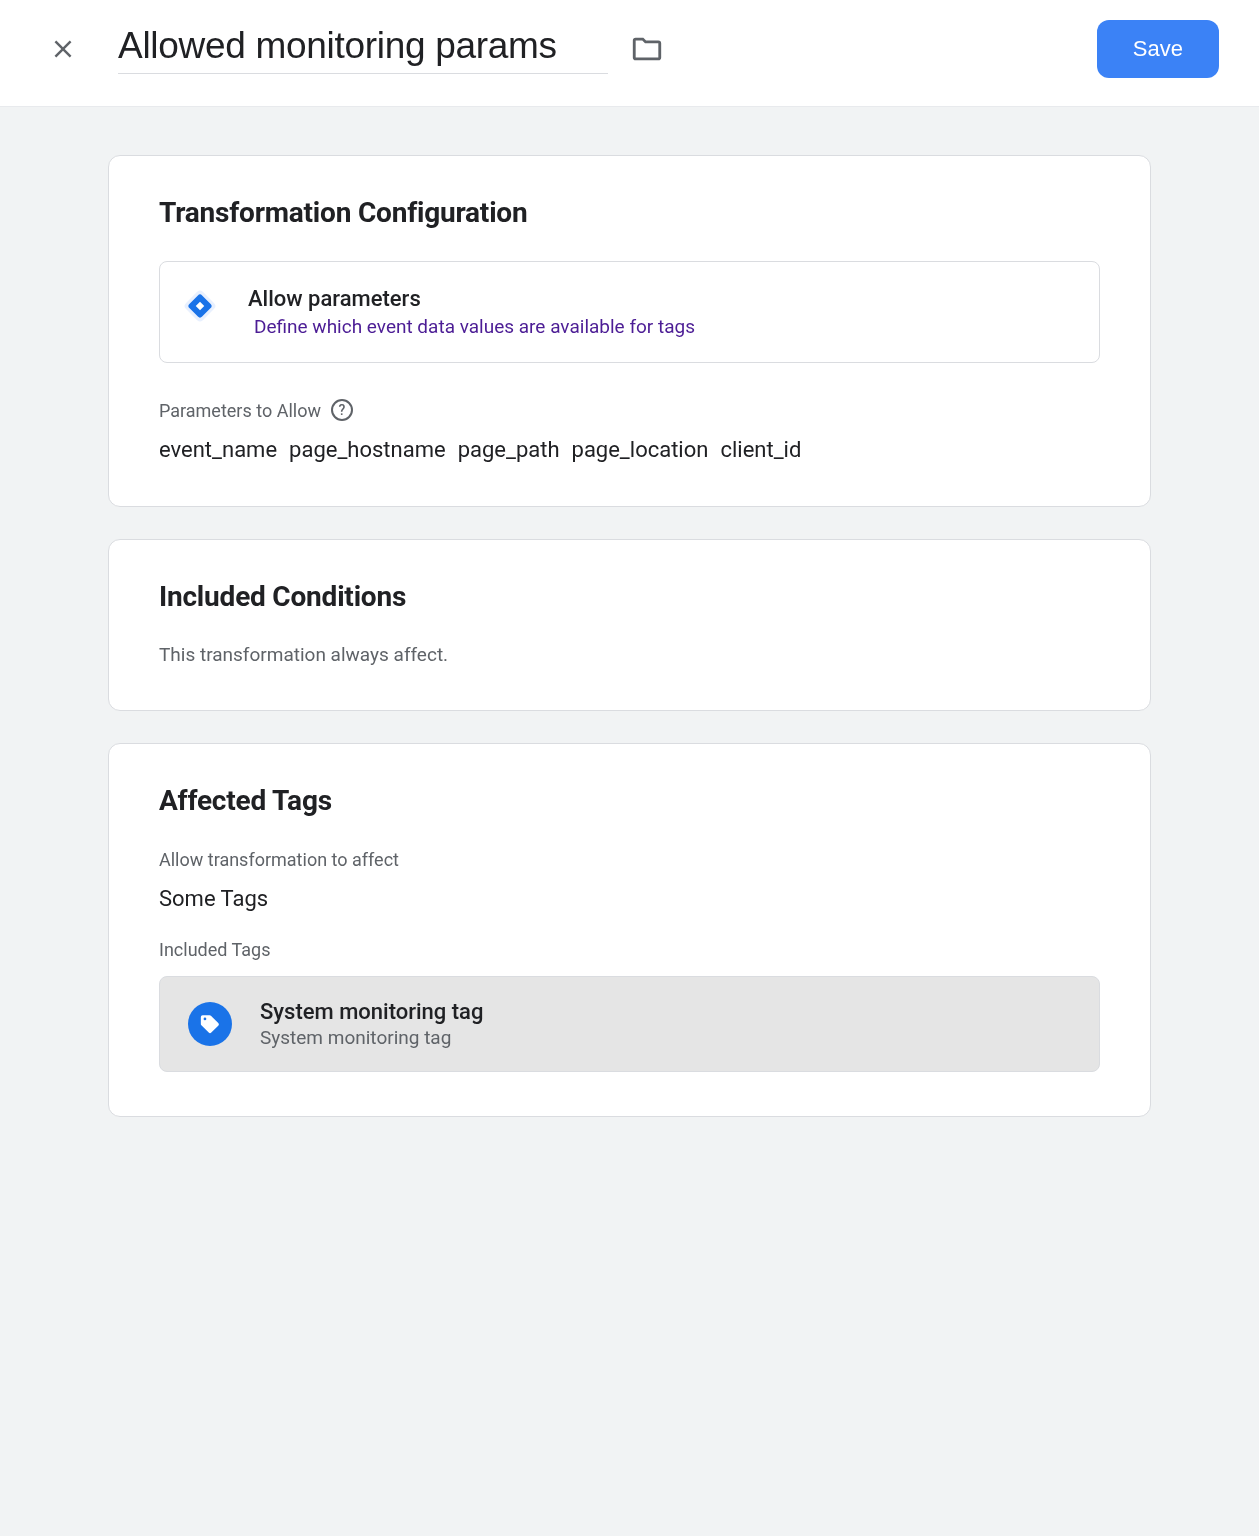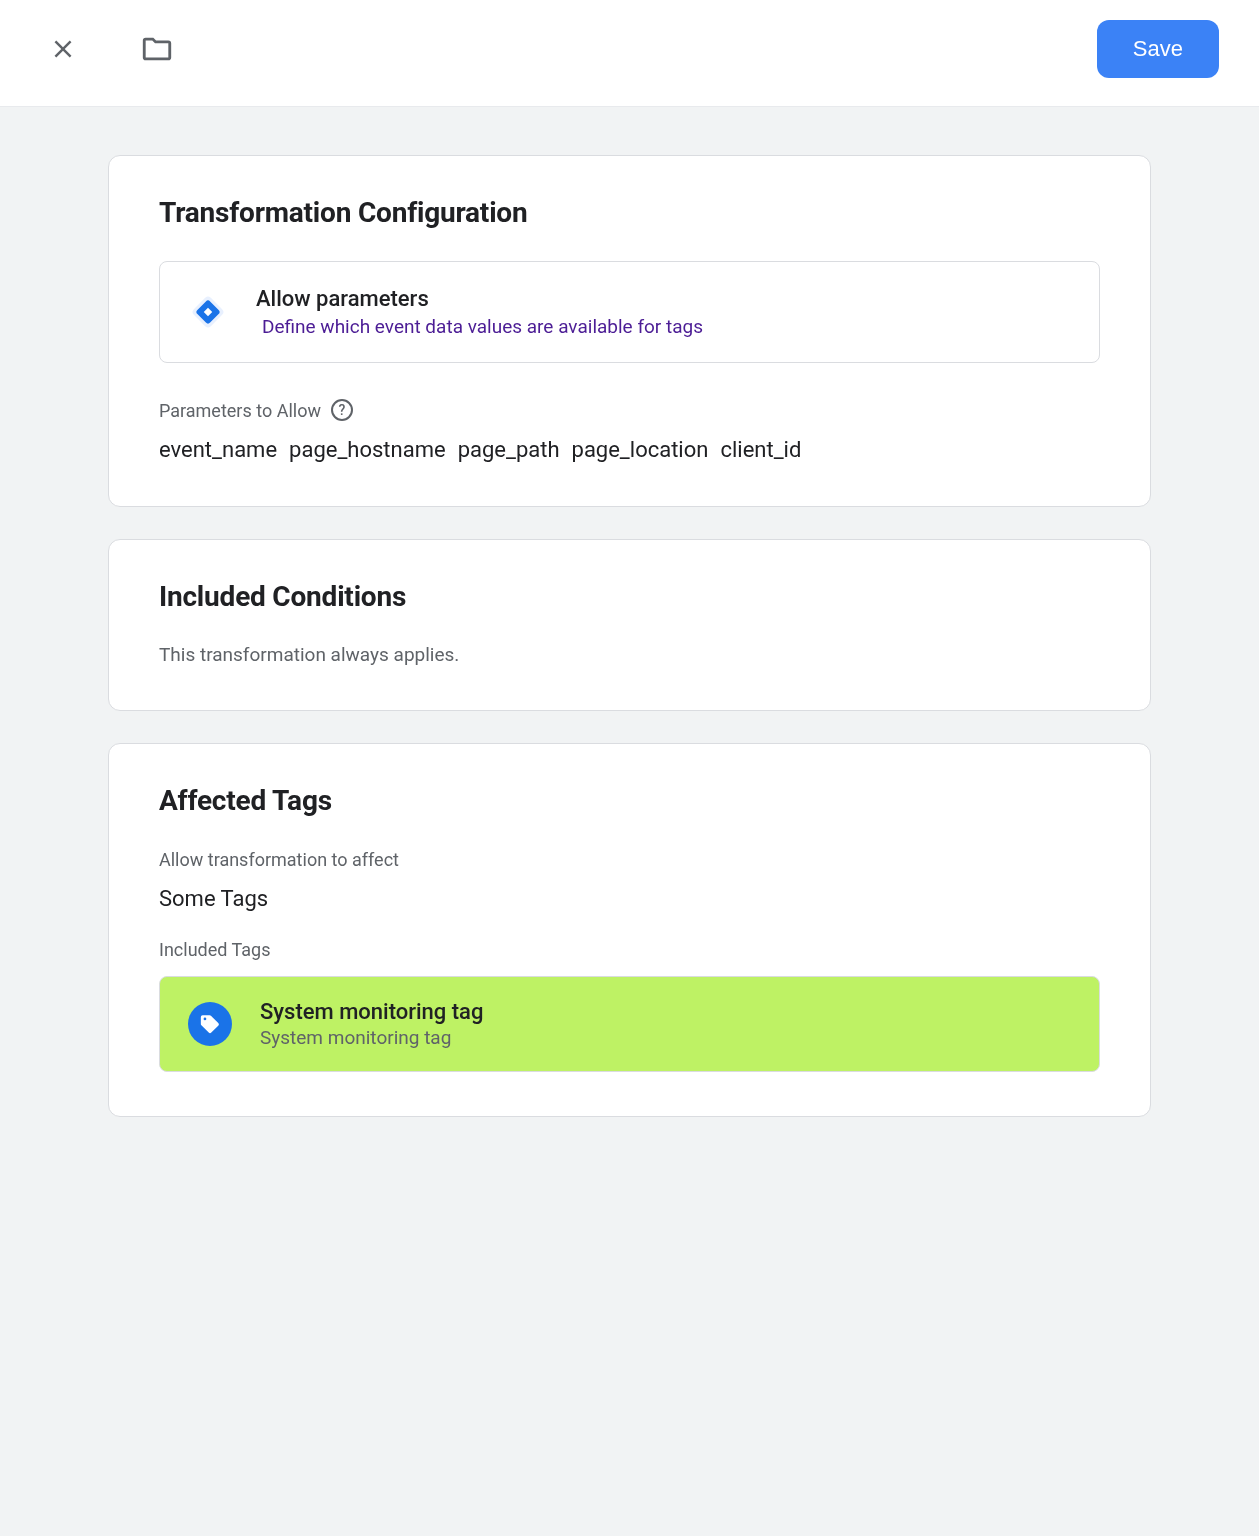--- a/index.html
+++ b/index.html
@@ -102,23 +102,23 @@
       height: 22px;
       border: 2px solid #5f6368;
       border-radius: 50%;
       font-size: 14px;
       color: #5f6368;
       font-weight: 500;
     }
     .type-card {
       border: 1px solid #dadce0;
       border-radius: 8px;
-      padding: 24px 28px;
-      display: flex;
-      align-items: center;
+      padding: 24px 20px;
+      display: flex;
+      align-items: flex-start;
       gap: 28px;
       margin-bottom: 36px;
     }
     .type-icon {
       width: 40px;
       height: 40px;
       display: flex;
       align-items: center;
       justify-content: center;
     }
@@ -147,21 +147,21 @@
       color: #5f6368;
     }
     .field-value {
       font-size: 22px;
       color: #202124;
       margin-bottom: 28px;
     }
     .tag-card {
       border: 1px solid #dadce0;
       border-radius: 8px;
-      background: #bef264;
+      background: #e5e5e5;
       padding: 22px 28px;
       display: flex;
       align-items: center;
       gap: 28px;
     }
     .tag-icon {
       width: 44px;
       height: 44px;
       border-radius: 50%;
       background: #1a73e8;
@@ -191,20 +191,21 @@
 </head>
 <body>
 
 <div class="header">
   <div class="close-btn">
     <svg viewBox="0 0 24 24" fill="none" stroke="currentColor" stroke-width="2.2">
       <line x1="5" y1="5" x2="19" y2="19"></line>
       <line x1="19" y1="5" x2="5" y2="19"></line>
     </svg>
   </div>
+  <input class="title-input" type="text" value="Allowed monitoring params" style="">
   <div class="folder-icon">
     <svg viewBox="0 0 24 24" fill="none" stroke="currentColor" stroke-width="2">
       <path d="M3 6a1 1 0 0 1 1-1h5l2 2h9a1 1 0 0 1 1 1v10a1 1 0 0 1-1 1H4a1 1 0 0 1-1-1V6z"></path>
     </svg>
   </div>
   <button class="save-btn">Save</button>
 </div>
 
 <div class="content-area">
 
@@ -231,21 +232,21 @@
       <div class="param-item">event_name</div>
       <div class="param-item">page_hostname</div>
       <div class="param-item">page_path</div>
       <div class="param-item">page_location</div>
       <div class="param-item">client_id</div>
     </div>
   </div>
 
   <div class="card">
     <div class="card-title section-gap">Included Conditions</div>
-    <div class="cond-text">This transformation always applies.</div>
+    <div class="cond-text">This transformation always affect.</div>
   </div>
 
   <div class="card">
     <div class="card-title">Affected Tags</div>
     <div class="field-label">Allow transformation to affect</div>
     <div class="field-value">Some Tags</div>
     <div class="field-label">Included Tags</div>
     <div class="tag-card">
       <div class="tag-icon">
         <svg viewBox="0 0 24 24">

